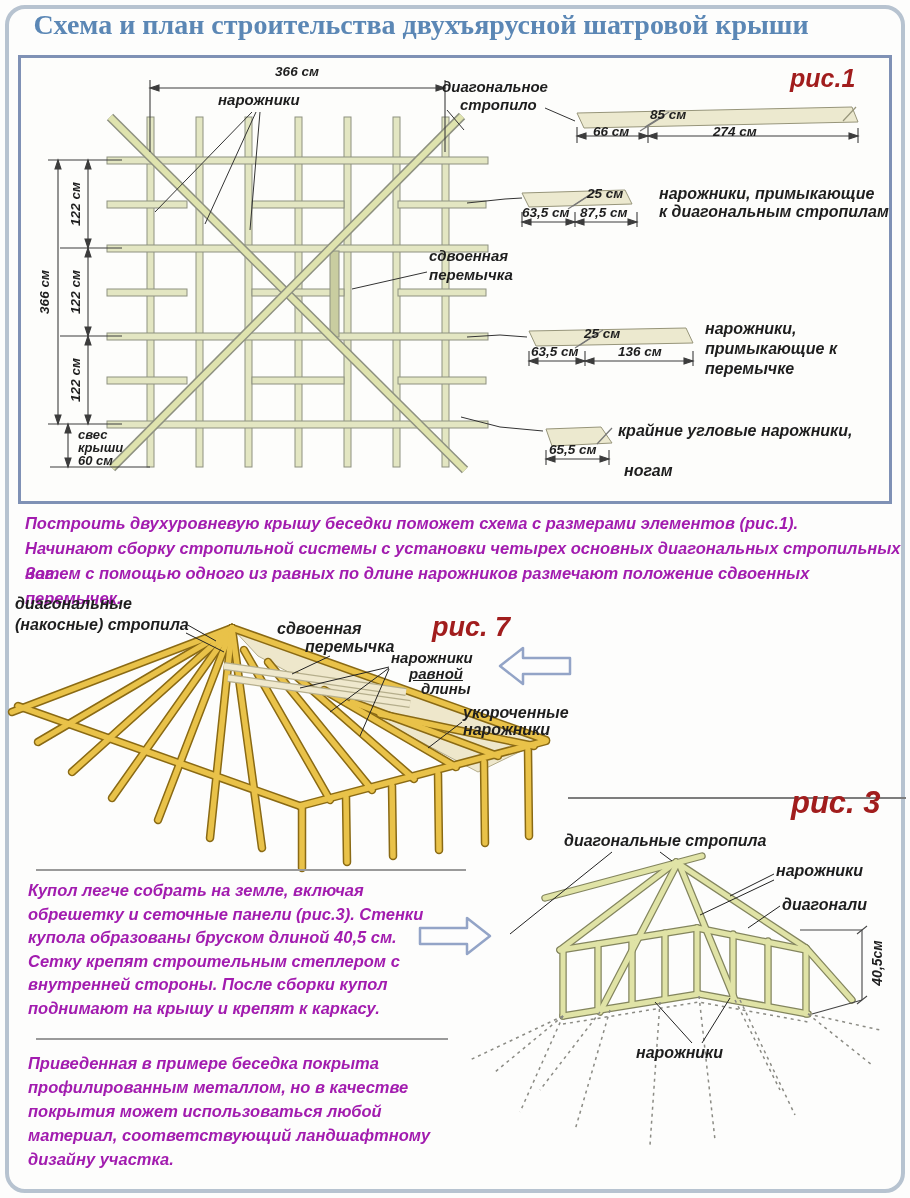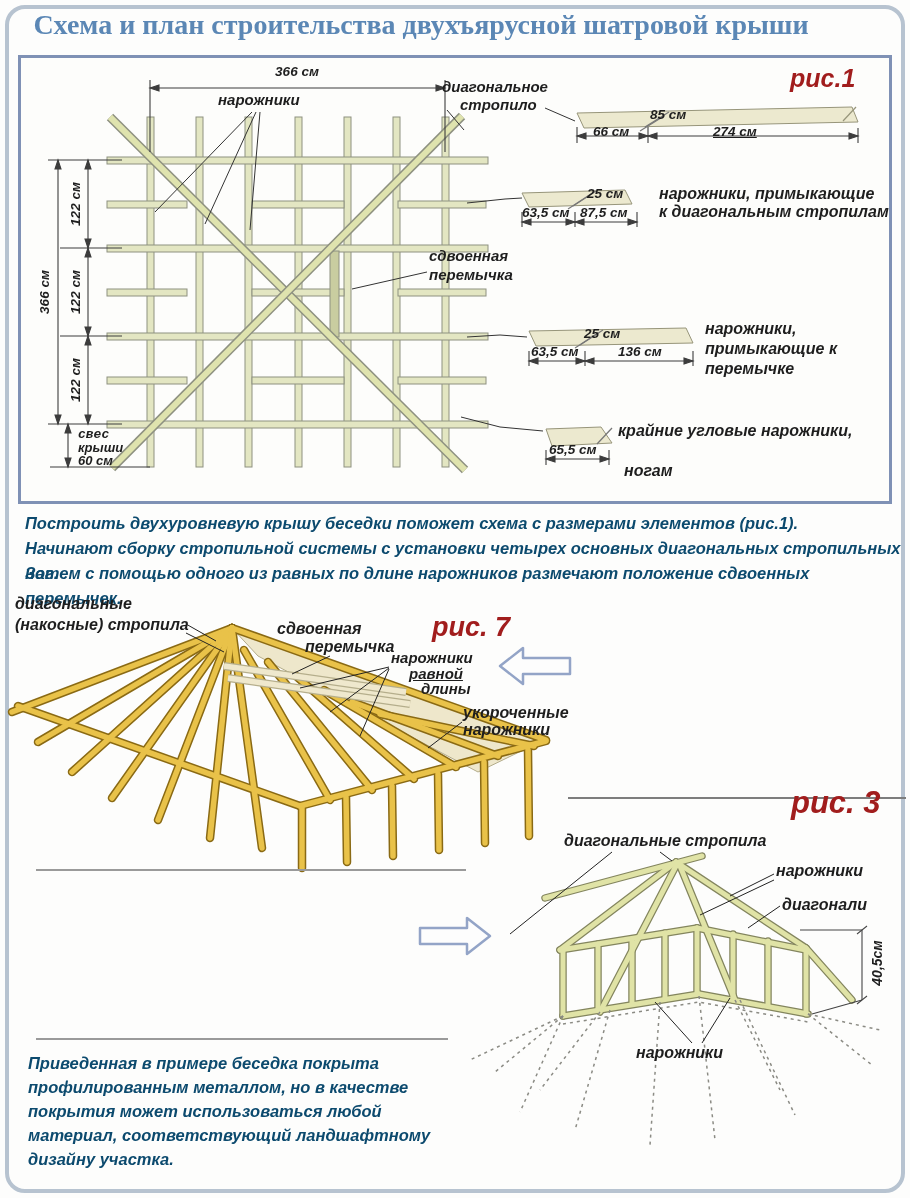--- a/index.html
+++ b/index.html
@@ -12,21 +12,21 @@
   #fig1-box{position:absolute;left:18px;top:55px;width:868px;height:443px;
         border:3px solid #7f91b5;background:#fdfdfb;}
   svg{position:absolute;}
   .lbl{position:absolute;font:italic 600 15px/1.12 "Liberation Sans",sans-serif;
        color:#1e1e1e;white-space:nowrap;}
   .dim{font-size:13.5px;}
   .cap{font-size:16px;}
   .vdim{position:absolute;transform:translate(-50%,-50%) rotate(-90deg);
         font:italic 600 13.5px "Liberation Sans",sans-serif;color:#1e1e1e;white-space:nowrap;}
   .tag{position:absolute;font:italic 700 26px/1 "Liberation Sans",sans-serif;color:#a11d1d;white-space:nowrap;}
-  .para{position:absolute;font:italic 600 16.5px/25px "Liberation Sans",sans-serif;color:#0c4a6e;}
+  .para{position:absolute;font:italic 600 16.5px/25px "Liberation Sans",sans-serif;color:#a21caf;}
   .line{position:absolute;height:2px;background:#8b8b8b;}
   .center{text-align:center;}
 </style>
 </head>
 <body>
 
 <div id="page">
   <div id="outer-frame"></div>
   <div id="title">Схема и план строительства двухъярусной шатровой крыши</div>
 
@@ -170,29 +170,29 @@
 
   <span class="tag" style="left:790px;top:66px;font-size:25px;">рис.1</span>
   <span class="lbl dim center" style="left:252px;top:64px;width:90px;">366 см</span>
   <span class="lbl" style="left:218px;top:92px;">нарожники</span>
   <span class="lbl" style="left:442px;top:79px;">диагональное</span>
   <span class="lbl" style="left:460px;top:97px;">стропило</span>
   <span class="vdim" style="left:44px;top:292px;">366 см</span>
   <span class="vdim" style="left:75px;top:204px;">122 см</span>
   <span class="vdim" style="left:75px;top:292px;">122 см</span>
   <span class="vdim" style="left:75px;top:380px;">122 см</span>
-  <span class="lbl" style="left:78px;top:428px;font-size:13px;font-family:Liberation Mono, monospace;">свес</span>
+  <span class="lbl" style="left:78px;top:428px;font-size:13px;">свес</span>
   <span class="lbl" style="left:78px;top:441px;font-size:13px;">крыши</span>
   <span class="lbl" style="left:78px;top:454px;font-size:13px;font-style:italic;">60 см</span>
   <span class="lbl" style="left:429px;top:248px;">сдвоенная</span>
   <span class="lbl" style="left:429px;top:267px;">перемычка</span>
 
   <span class="lbl dim" style="left:650px;top:107px;">85 см</span>
   <span class="lbl dim" style="left:593px;top:124px;">66 см</span>
-  <span class="lbl dim" style="left:713px;top:124px;text-decoration:underline;">274 см</span>
+  <span class="lbl dim" style="left:713px;top:124px;">274 см</span>
 
   <span class="lbl dim" style="left:587px;top:186px;">25 см</span>
   <span class="lbl dim" style="left:522px;top:205px;">63,5 см</span>
   <span class="lbl dim" style="left:580px;top:205px;">87,5 см</span>
   <span class="lbl cap" style="left:659px;top:185px;">нарожники, примыкающие</span>
   <span class="lbl cap" style="left:659px;top:203px;">к диагональным стропилам</span>
 
   <span class="lbl dim" style="left:584px;top:326px;">25 см</span>
   <span class="lbl dim" style="left:531px;top:344px;">63,5 см</span>
   <span class="lbl dim" style="left:618px;top:344px;">136 см</span>
@@ -374,15 +374,16 @@
   <span class="lbl cap" style="left:776px;top:862px;">нарожники</span>
   <span class="lbl cap" style="left:782px;top:896px;">диагонали</span>
   <span class="vdim" style="left:877px;top:963px;font-size:14px;">40,5см</span>
   <span class="lbl cap" style="left:636px;top:1044px;">нарожники</span>
 
   <svg style="left:417px;top:915px;" width="76" height="42" viewBox="0 0 76 42">
     <polygon points="73,21 50,3 50,13 3,13 3,29 50,29 50,39" fill="#fdfdfd" stroke="#93a4c7" stroke-width="2.5" stroke-linejoin="round"></polygon>
   </svg>
 
   <div class="line" style="left:36px;top:869px;width:430px;background:#9a9a9a;"></div>
+  <div class="para" style="left:28px;top:879px;width:404px;line-height:23.5px;">Купол легче собрать на земле, включая обрешетку и сеточные панели (рис.3). Стенки купола образованы бруском длиной 40,5 см. Сетку крепят строительным степлером с внутренней стороны. После сборки купол поднимают на крышу и крепят к каркасу.</div>
   <div class="line" style="left:36px;top:1038px;width:412px;background:#9a9a9a;"></div>
   <div class="para" style="left:28px;top:1051px;width:404px;line-height:24px;">Приведенная в примере беседка покрыта профилированным металлом, но в качестве покрытия может использоваться любой материал, соответствующий ландшафтному дизайну участка.</div>
 </div>
 
 </body></html>

